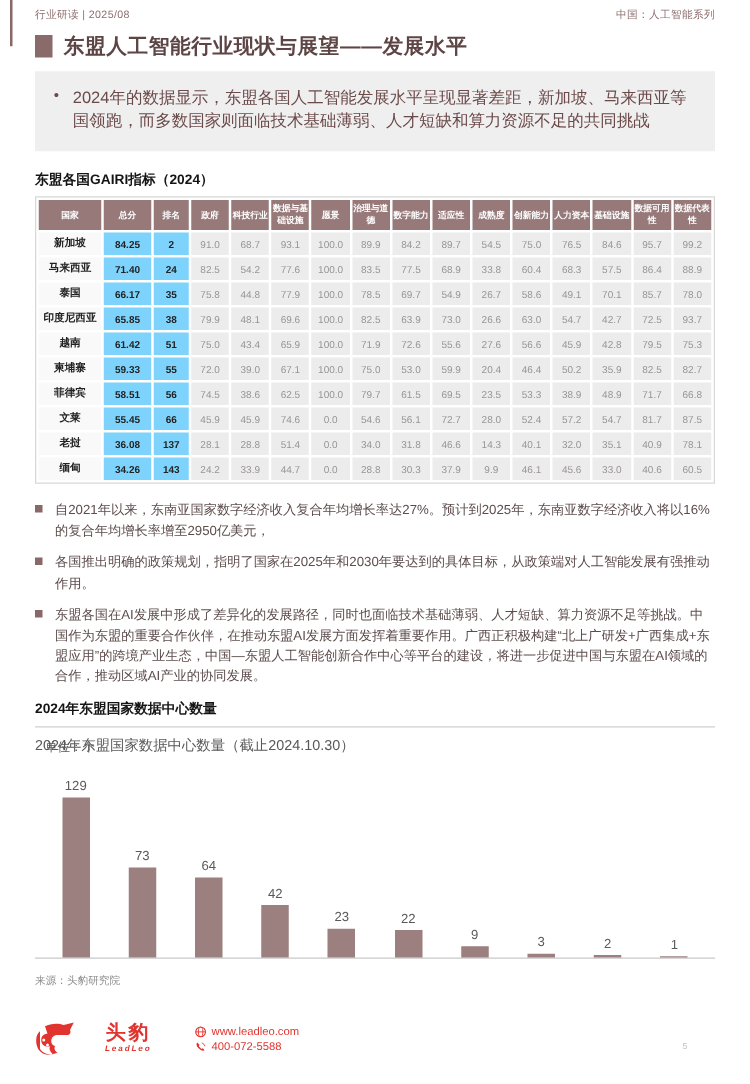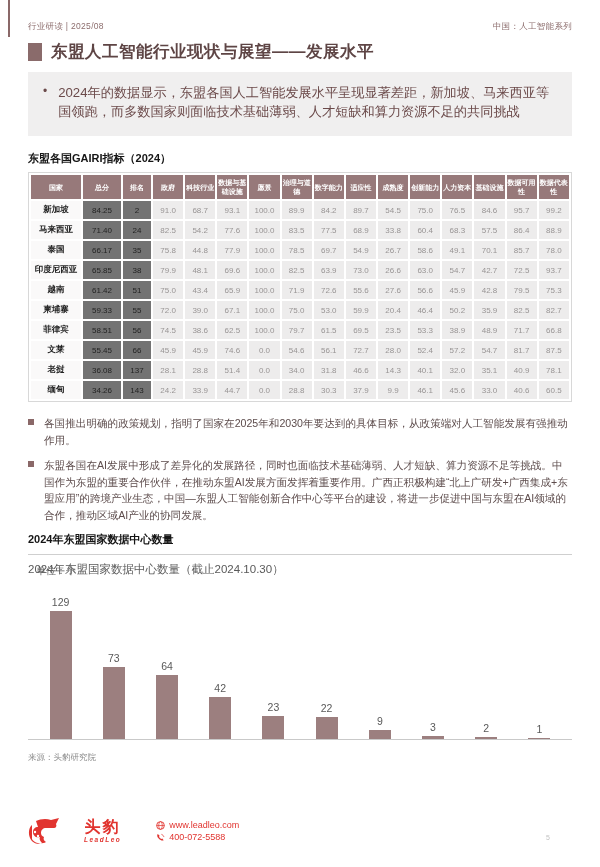--- a/index.html
+++ b/index.html
@@ -1,41 +1,41 @@
 <!DOCTYPE html>
 <html><head>
 <meta charset="utf-8">
 <style>
   * { margin:0; padding:0; box-sizing:border-box; }
   html,body { width:600px; height:867px; background:#ffffff;
     font-family:"Liberation Sans","DejaVu Sans",sans-serif; overflow:hidden; position:relative; }
   .accent-line { position:absolute; left:8px; top:0; width:2px; height:37px; background:#8A6868; }
   .content { padding:0 28px; position:relative; }
 
-  .topbar { display:flex; justify-content:space-between; padding-top:21px;
+  .topbar { display:flex; justify-content:space-between; padding-top:6px;
     font-size:8.5px; color:#8D6E6E; letter-spacing:.3px; }
 
   .title-row { margin-top:8px; display:flex; align-items:center; gap:9px; }
   .title-square { width:14px; height:18px; background:#8A6B6B; flex:none; }
   .page-title { font-size:16.5px; font-weight:bold; color:#5E4545; letter-spacing:.5px; }
 
   .callout { margin-top:9px; background:#F0EFEF; padding:11px 18px 15px 15px;
     display:flex; gap:11px; }
   .callout .dot { font-size:12px; color:#6B4A4A; line-height:1.45; flex:none; }
   .callout .txt { font-size:13.2px; color:#6B4A4A; line-height:1.45; }
 
   .sec-title { margin-top:15px; font-size:11px; font-weight:bold; color:#151515; }
 
   .table-wrap { margin-top:6px; border:1px solid #D8D8D8; background:#fff; }
   table { width:100%; border-collapse:separate; border-spacing:2px; table-layout:fixed; }
   th { background:#97797A; color:#fff; font-size:7px; font-weight:bold;
     padding:3px 0; text-align:center; line-height:1.3; word-break:break-all; }
   td { text-align:center; padding:3px 0; word-break:keep-all; }
   td.c-country { background:#FAF9F9; color:#222; font-weight:bold; font-size:8.5px; }
-  td.c-key { background:#737373; color:#222; font-weight:normal; font-size:8px; }
+  td.c-key { background:#7dd3fc; color:#222; font-weight:bold; font-size:8px; }
   td.c-data { background:#EDECEC; color:#989494; font-size:8px; }
 
   .bullets { margin-top:13px; }
   .bullet-item { display:flex; gap:10px; margin-bottom:9px; }
   .bullet-item .marker { width:6px; height:6px; background:#8A6868; margin-top:4px; flex:none; }
   .bullet-item .btxt { font-size:10.6px; color:#5D4C4C; line-height:1.55; }
 
   .chart-sec-title { margin-top:2px; font-size:11px; font-weight:bold; color:#151515; }
   .divider { border:none; border-top:1px solid #CFCFCF; margin-top:7px; }
 
@@ -293,20 +293,24 @@
             <td class="c-data">40.6</td>
             <td class="c-data">60.5</td>
           </tr>
         </tbody>
     </table>
   </div>
 
   <div class="bullets">
       <div class="bullet-item">
         <span class="marker"></span>
+        <span class="btxt">自2021年以来，东南亚国家数字经济收入复合年均增长率达27%。预计到2025年，东南亚数字经济收入将以16%的复合年均增长率增至2950亿美元，</span>
+      </div>
+      <div class="bullet-item">
+        <span class="marker"></span>
         <span class="btxt">各国推出明确的政策规划，指明了国家在2025年和2030年要达到的具体目标，从政策端对人工智能发展有强推动作用。</span>
       </div>
       <div class="bullet-item">
         <span class="marker"></span>
         <span class="btxt">东盟各国在AI发展中形成了差异化的发展路径，同时也面临技术基础薄弱、人才短缺、算力资源不足等挑战。中国作为东盟的重要合作伙伴，在推动东盟AI发展方面发挥着重要作用。广西正积极构建“北上广研发+广西集成+东盟应用”的跨境产业生态，中国—东盟人工智能创新合作中心等平台的建设，将进一步促进中国与东盟在AI领域的合作，推动区域AI产业的协同发展。</span>
       </div>
     </div>
 
   <div class="chart-sec-title">2024年东盟国家数据中心数量</div>
   <hr class="divider">

